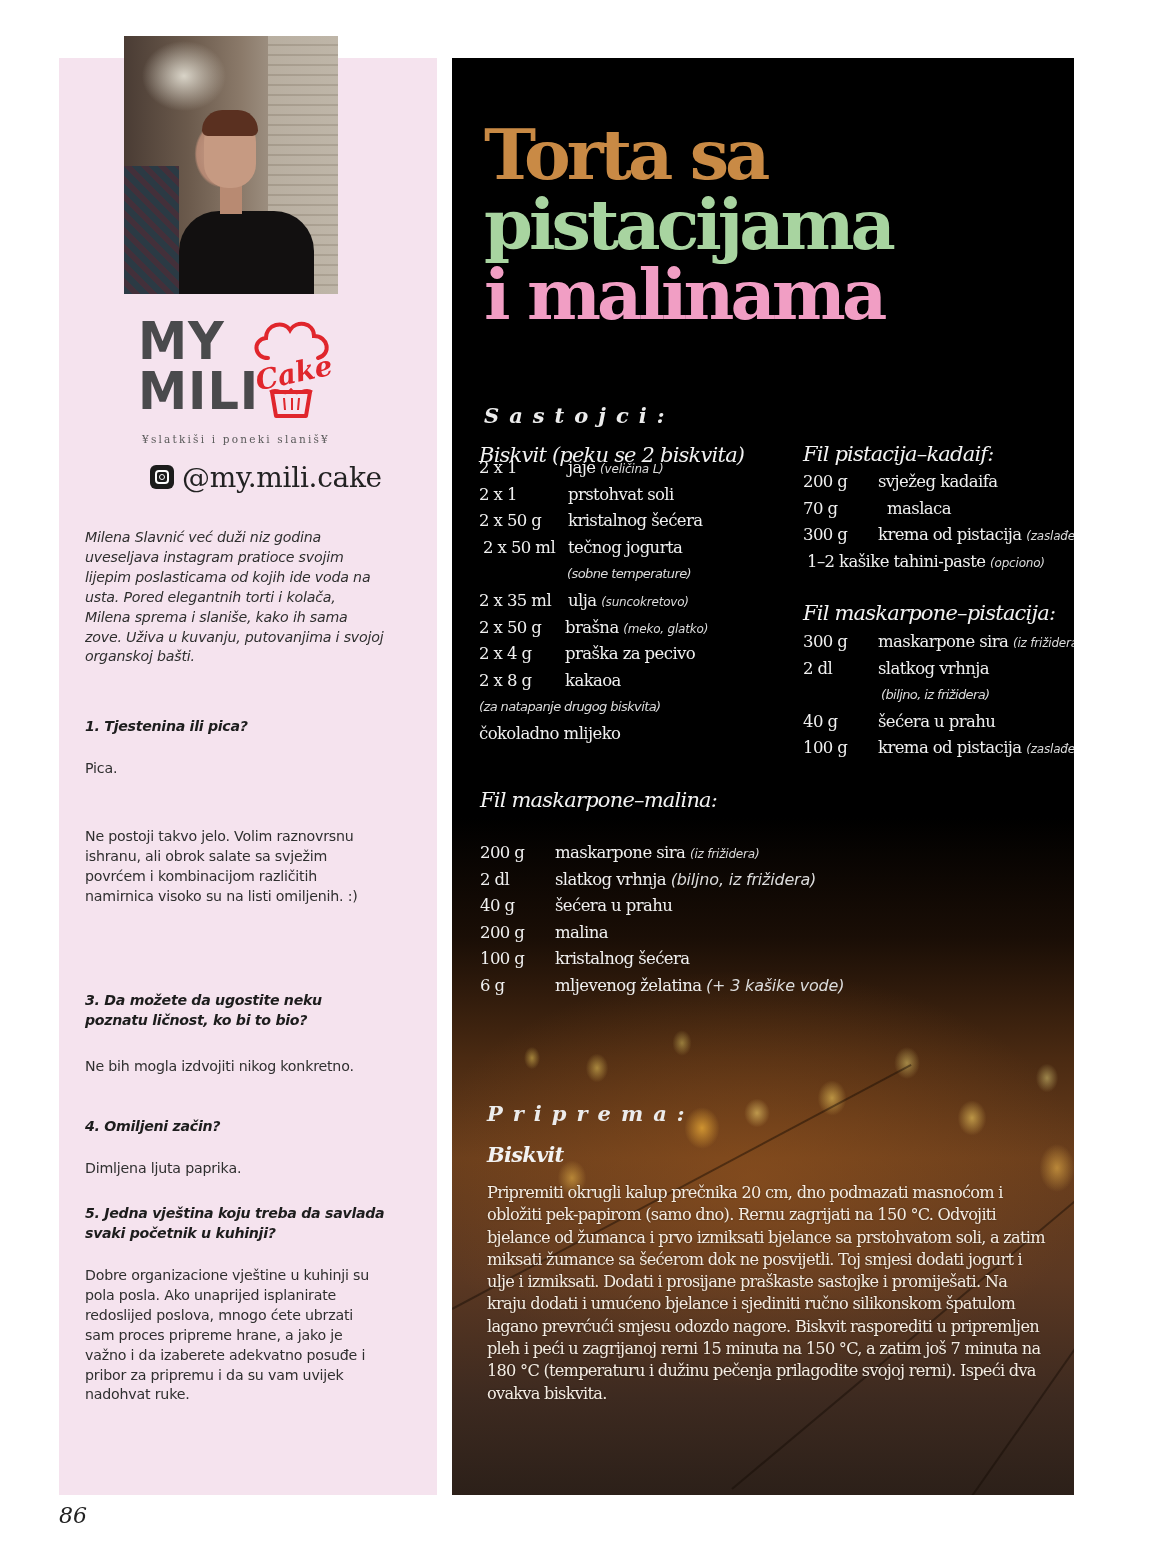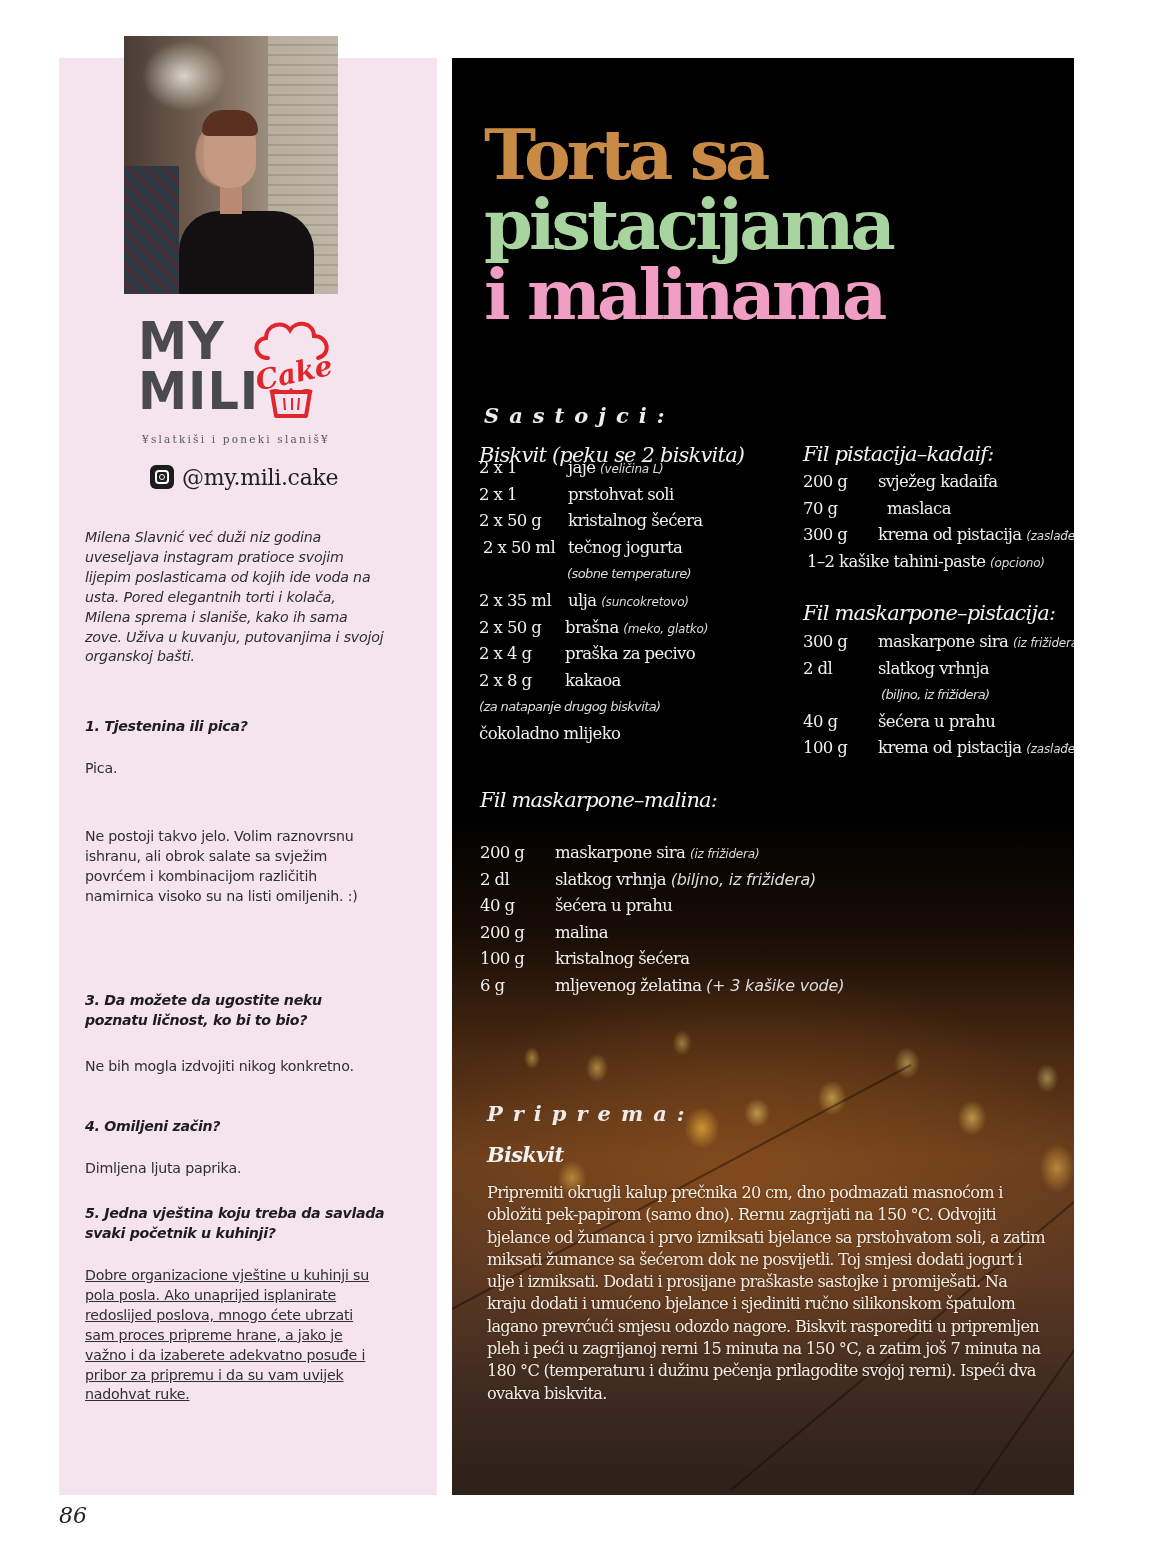--- a/index.html
+++ b/index.html
@@ -38,21 +38,21 @@
     transform: scaleX(0.95); transform-origin: left; }
   .logo .cake-icon { position: absolute; left: 110px; top: 2px; width: 86px; height: 104px; }
   .tagline { position: absolute; left: 136px; top: 433px; width: 200px; text-align: center;
     font-family: "DejaVu Serif", serif; font-size: 10.5px; letter-spacing: 2.2px; color: #5a5a5a; }
   .insta { position: absolute; left: 150px; top: 463px; height: 28px; display: flex; align-items: center; gap: 8px; }
   .insta .ig-icon { width: 24px; height: 24px; background: #1c1c1c; border-radius: 6px; position: relative; }
   .insta .ig-icon::before { content: ""; position: absolute; left: 5px; top: 5px; width: 14px; height: 14px;
     border: 2px solid #fff; border-radius: 4px; box-sizing: border-box; }
   .insta .ig-icon::after { content: ""; position: absolute; left: 9px; top: 9px; width: 6px; height: 6px;
     border: 1.6px solid #fff; border-radius: 50%; box-sizing: border-box; }
-  .insta .handle { font-family: "DejaVu Serif", serif; font-size: 22px; color: #222; letter-spacing: -0.3px; }
+  .insta .handle { font-family: "DejaVu Serif", serif; font-size: 28px; color: #222; letter-spacing: -0.3px; }
 
   .bio { position: absolute; left: 85px; top: 528px; width: 300px;
     font-family: "DejaVu Sans", sans-serif; font-style: italic; font-weight: 300;
     font-size: 14.2px; line-height: 19.9px; color: #2f2f2f; letter-spacing: -0.2px; }
   .qa { position: absolute; left: 85px; width: 300px; }
   .qa .q { font-family: "DejaVu Sans", sans-serif; font-weight: bold; font-style: italic;
     font-size: 14.2px; line-height: 20px; color: #1d1d1d; letter-spacing: -0.3px; }
   .qa .a { font-family: "DejaVu Sans", sans-serif; font-size: 14.2px; line-height: 19.9px;
     color: #2f2f2f; letter-spacing: -0.2px; }
   .pagenum { position: absolute; left: 59px; top: 1503px; font-family: "DejaVu Serif", serif;
@@ -155,21 +155,21 @@
 <div class="qa" style="top:990px;">
   <div class="q">3. Da možete da ugostite neku poznatu ličnost, ko bi to bio?</div>
   <div class="a" style="margin-top:27px;">Ne bih mogla izdvojiti nikog konkretno.</div>
 </div>
 <div class="qa" style="top:1116px;">
   <div class="q">4. Omiljeni začin?</div>
   <div class="a" style="margin-top:23px;">Dimljena ljuta paprika.</div>
 </div>
 <div class="qa" style="top:1203px;">
   <div class="q">5. Jedna vještina koju treba da savlada svaki početnik u kuhinji?</div>
-  <div class="a" style="margin-top:23px;text-decoration:underline;">Dobre organizacione vještine u kuhinji su pola posla. Ako unaprijed isplanirate redoslijed poslova, mnogo ćete ubrzati sam proces pripreme hrane, a jako je važno i da izaberete adekvatno posuđe i pribor za pripremu i da su vam uvijek nadohvat ruke.</div>
+  <div class="a" style="margin-top:23px;">Dobre organizacione vještine u kuhinji su pola posla. Ako unaprijed isplanirate redoslijed poslova, mnogo ćete ubrzati sam proces pripreme hrane, a jako je važno i da izaberete adekvatno posuđe i pribor za pripremu i da su vam uvijek nadohvat ruke.</div>
 </div>
 
 <div class="pagenum">86</div>
 
 <div class="recipe">
   <div class="plank" style="left:0; top:1250px; width:520px; transform:rotate(-28deg);"></div>
   <div class="plank" style="left:280px; top:1430px; width:520px; transform:rotate(-40deg);"></div>
   <div class="plank" style="left:520px; top:1437px; width:400px; transform:rotate(-55deg);"></div>
 
   <h1 class="title">

